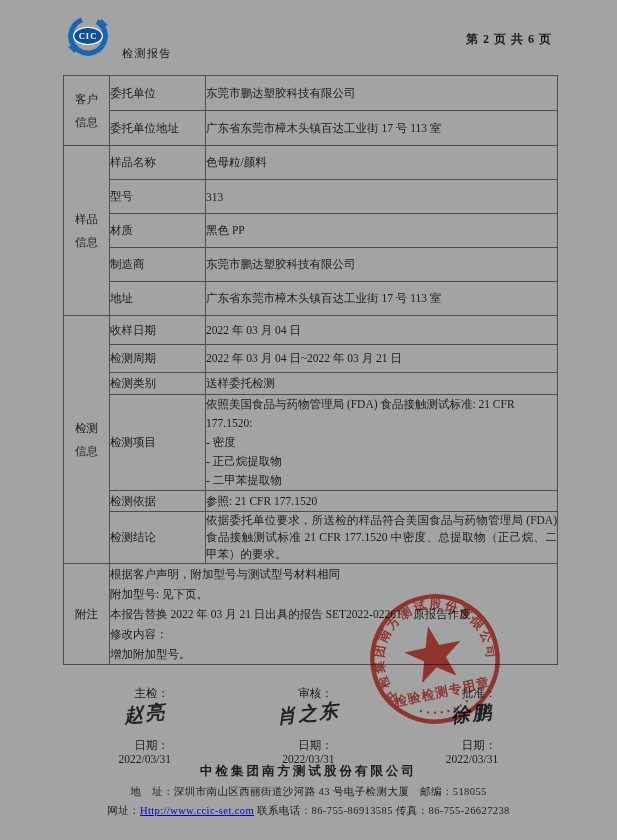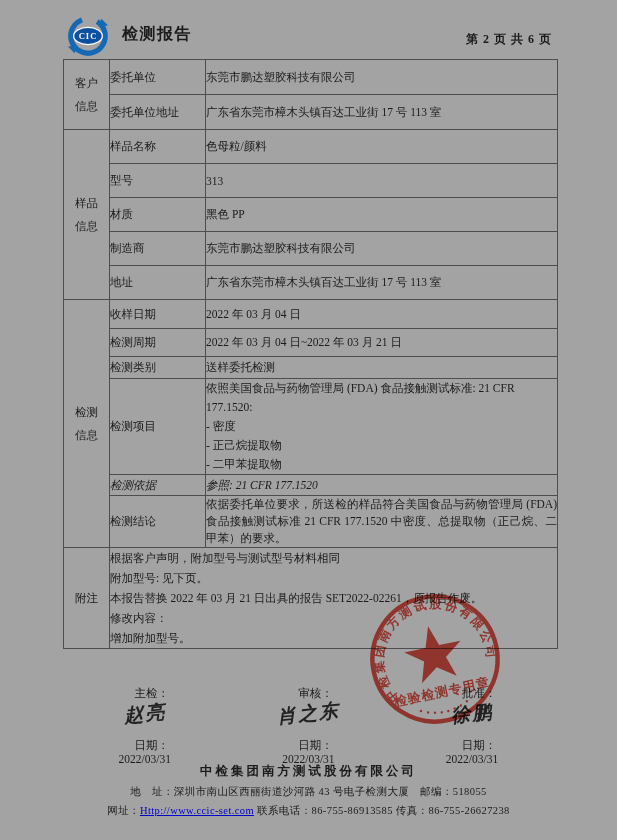--- a/index.html
+++ b/index.html
@@ -1,34 +1,34 @@
 <!DOCTYPE html>
 <html><head>
 <meta charset="utf-8">
 <style>
   html,body{margin:0;padding:0;background:#888;}
   .page{position:relative;width:617px;height:840px;background:#a3a3a3;margin:0 auto;
         font-family:"Liberation Serif","DejaVu Serif",serif;color:#1b1b1b;overflow:hidden;}
 
   
   .hdr-logo{position:absolute;left:66px;top:14px;}
-  .hdr-title{position:absolute;left:122px;top:24px;font-size:16px;font-weight:bold;letter-spacing:1.5px;}
+  .hdr-title{position:absolute;left:122px;top:46px;font-size:11px;font-weight:normal;letter-spacing:1.5px;}
   .hdr-no{position:absolute;left:236px;top:31px;font-size:12px;font-weight:bold;}
   .hdr-page{position:absolute;left:466px;top:31px;font-size:12px;font-weight:bold;letter-spacing:1px;text-align:right;}
 
   
-  table.rpt{position:absolute;left:63px;top:59px;border-collapse:collapse;table-layout:fixed;}
+  table.rpt{position:absolute;left:63px;top:75px;border-collapse:collapse;table-layout:fixed;}
   table.rpt td{border:1px solid #4d4d4d;font-size:11.5px;vertical-align:middle;
                padding:0;overflow:hidden;}
   td.group{width:45px;text-align:center;font-size:12px;line-height:1.95;}
   td.group span{display:block;}
   td.flabel{width:95px;padding-left:11px;}
   td.fvalue{width:351px;padding-left:12px;padding-right:9px;}
   tr.h34 td{height:34px;} tr.h33 td{height:33px;} tr.h28 td{height:28px;}
-  tr.h27 td{height:27px;} tr.h21 td{height:21px;} tr.h20 td{height:20px;font-style:italic;}
+  tr.h27 td{height:27px;} tr.h21 td{height:21px;} tr.h20 td{height:20px;}
   td.multiline{line-height:19px;padding-top:3px;padding-bottom:3px;}
   td.conclusion{line-height:17px;text-align:justify;padding-top:2px;padding-bottom:2px;}
   td.notes{line-height:20px;padding-top:4px;padding-bottom:4px;}
 
   
   .sig-block{position:absolute;left:63px;top:686px;width:491px;display:flex;}
   .sig-col{width:163.6px;}
   .sig-row,.date-row{display:flex;align-items:center;flex-direction:column;}
   .sig-row{height:38px;}
   .date-row{margin-top:14px;height:16px;}

